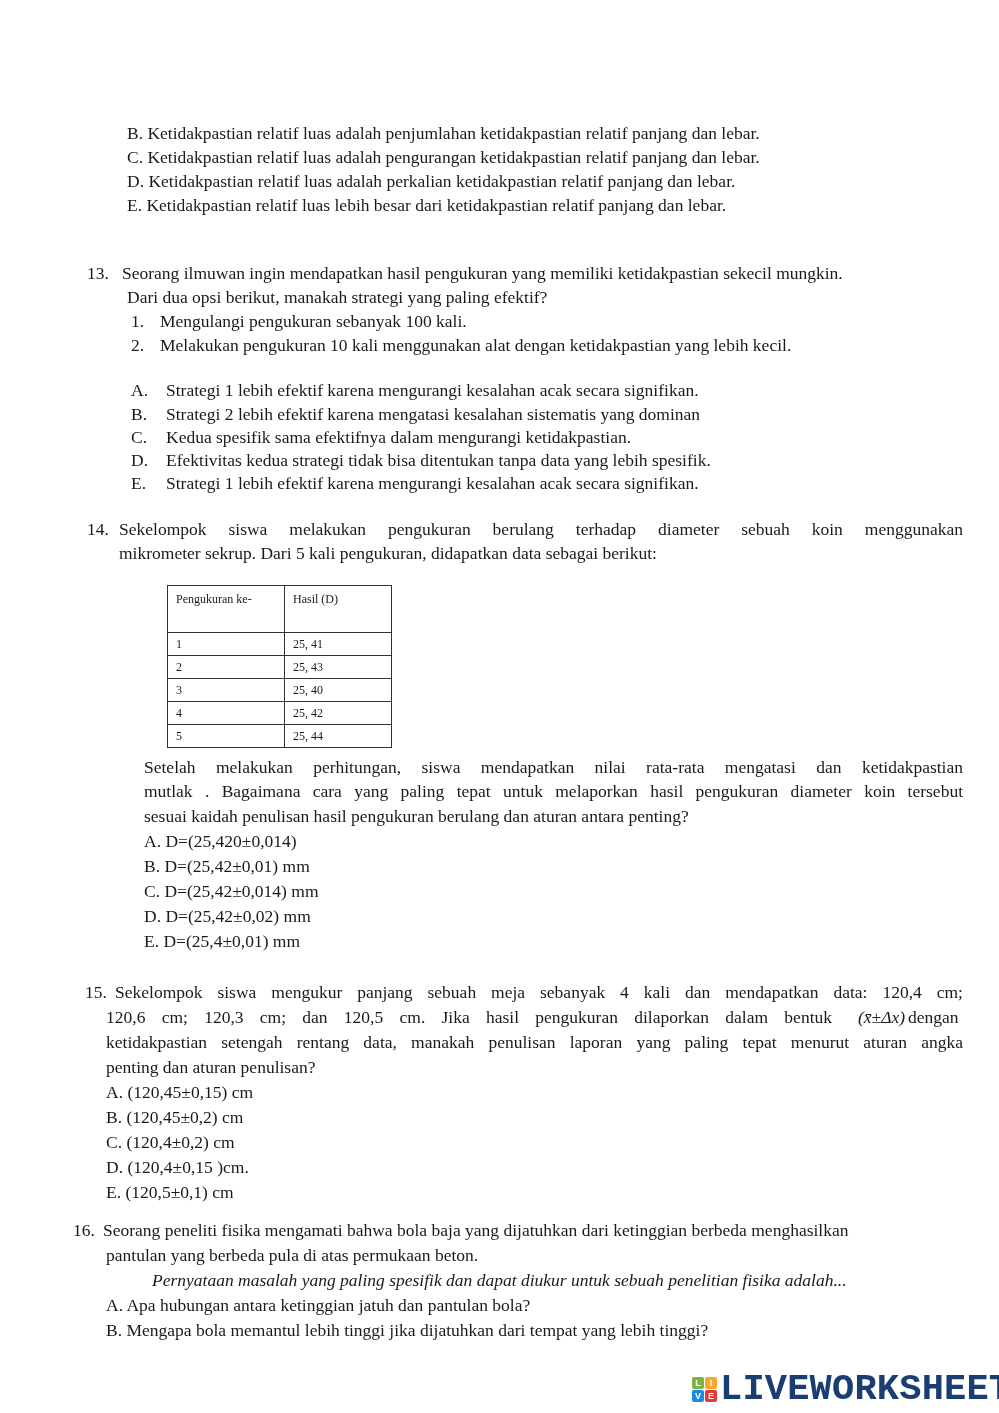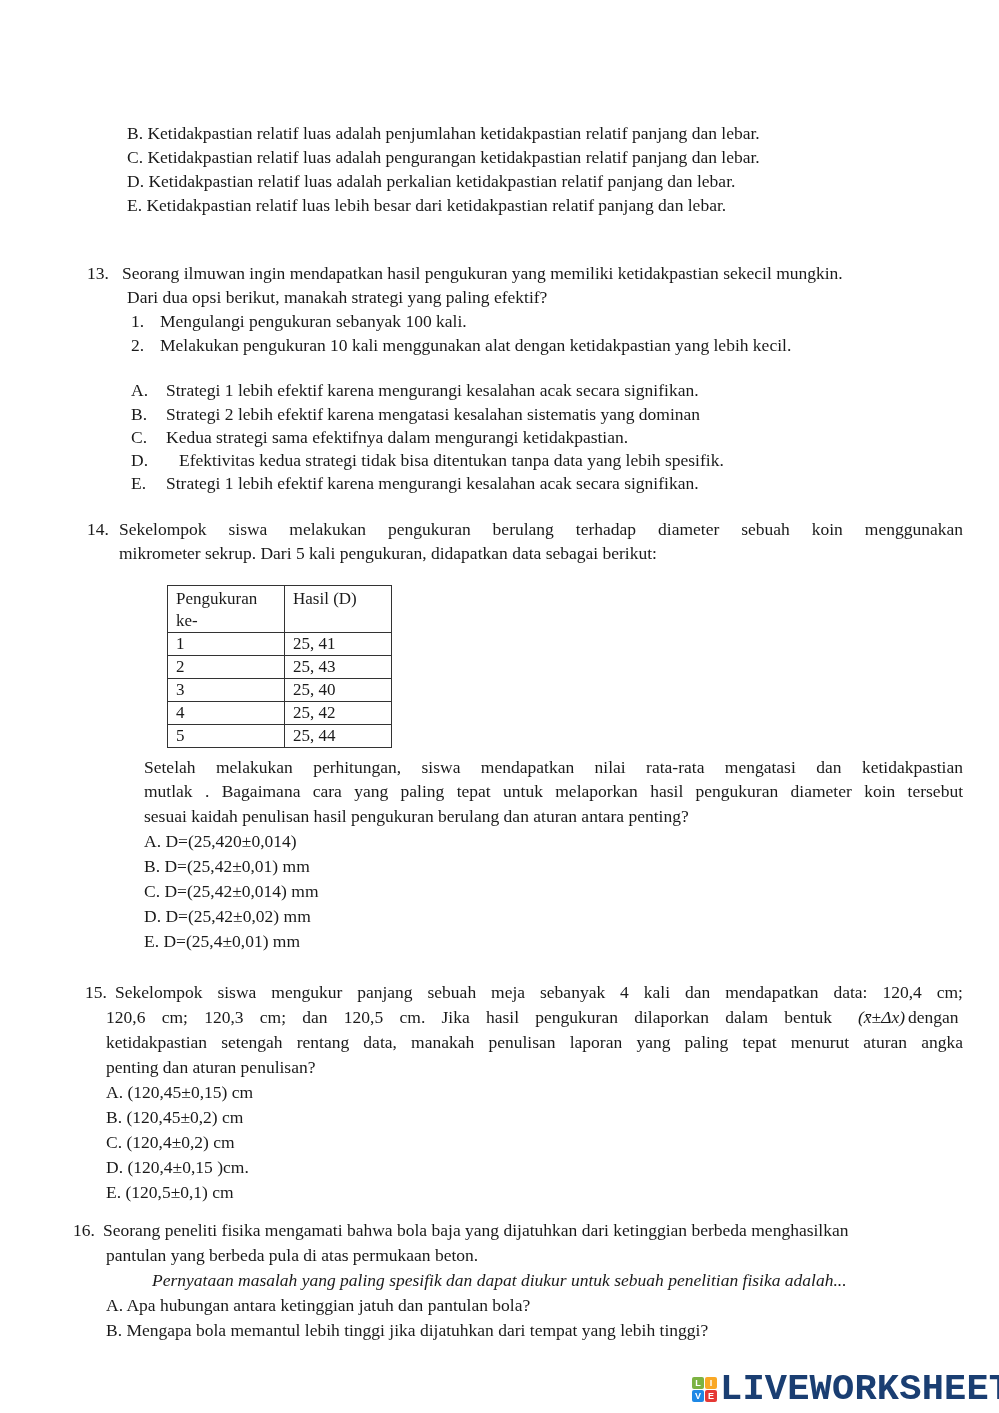--- a/index.html
+++ b/index.html
@@ -5,21 +5,21 @@
     html, body { margin: 0; padding: 0; background: #ffffff; }
     body {
       width: 999px; height: 1413px; position: relative; overflow: hidden;
       font-family: "Liberation Serif", "DejaVu Serif", serif;
       color: #1a1a1a; font-size: 17.5px; line-height: 24.5px;
     }
     .line { position: absolute; white-space: nowrap; }
     .justify { position: absolute; text-align: justify; text-align-last: justify; white-space: normal; }
     table.data {
       position: absolute; left: 167px; top: 585px; border-collapse: collapse;
-      font-size: 17px; line-height: 22px;
+      font-size: 12px; line-height: 22px;
     }
     table.data td, table.data th {
       border: 1px solid #333; padding: 0 8px; text-align: left; font-weight: normal; vertical-align: top;
     }
     table.data th { padding-top: 2px; }
     table.data td.c1, table.data th.c1 { width: 100px; }
     table.data td.c2, table.data th.c2 { width: 90px; }
     .italic { font-style: italic; }
     .logo {
       position: absolute; left: 692px; top: 1373px; height: 32px; display: flex; align-items: center;
@@ -48,23 +48,23 @@
 <div class="line" style="left:131px; top:309px;">1.</div>
 <div class="line" style="left:160px; top:309px;">Mengulangi pengukuran sebanyak 100 kali.</div>
 <div class="line" style="left:131px; top:333px;">2.</div>
 <div class="line" style="left:160px; top:333px;">Melakukan pengukuran 10 kali menggunakan alat dengan ketidakpastian yang lebih kecil.</div>
 
 <div class="line" style="left:131px; top:378px;">A.</div>
 <div class="line" style="left:166px; top:378px;">Strategi 1 lebih efektif karena mengurangi kesalahan acak secara signifikan.</div>
 <div class="line" style="left:131px; top:402px;">B.</div>
 <div class="line" style="left:166px; top:402px;">Strategi 2 lebih efektif karena mengatasi kesalahan sistematis yang dominan</div>
 <div class="line" style="left:131px; top:425px;">C.</div>
-<div class="line" style="left:166px; top:425px;">Kedua strategi sama efektifnya dalam mengurangi ketidakpastian.</div>
+<div class="line" style="left:166px; top:425px;">Kedua spesifik sama efektifnya dalam mengurangi ketidakpastian.</div>
 <div class="line" style="left:131px; top:448px;">D.</div>
-<div class="line" style="left:179px; top:448px;text-align:center;">Efektivitas kedua strategi tidak bisa ditentukan tanpa data yang lebih spesifik.</div>
+<div class="line" style="left:166px; top:448px;text-align:center;">Efektivitas kedua strategi tidak bisa ditentukan tanpa data yang lebih spesifik.</div>
 <div class="line" style="left:131px; top:471px;">E.</div>
 <div class="line" style="left:166px; top:471px;">Strategi 1 lebih efektif karena mengurangi kesalahan acak secara signifikan.</div>
 
 <div class="line" style="left:87px; top:517px;">14.</div>
 <div class="justify" style="left:119px; top:517px; width:844px;">Sekelompok siswa melakukan pengukuran berulang terhadap diameter sebuah koin menggunakan</div>
 <div class="line" style="left:119px; top:541px;">mikrometer sekrup. Dari 5 kali pengukuran, didapatkan data sebagai berikut:</div>
 
 <table class="data">
   <tbody>
       <tr>

